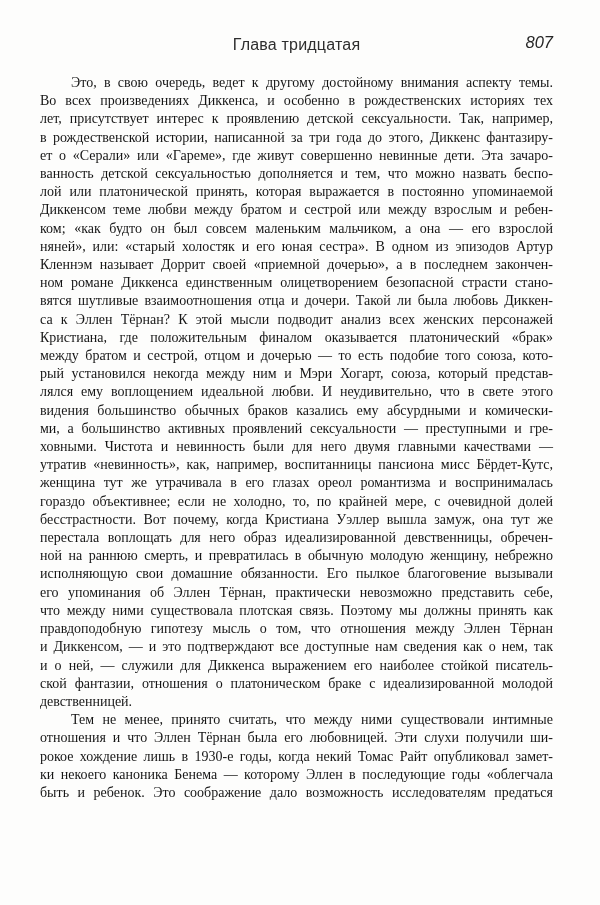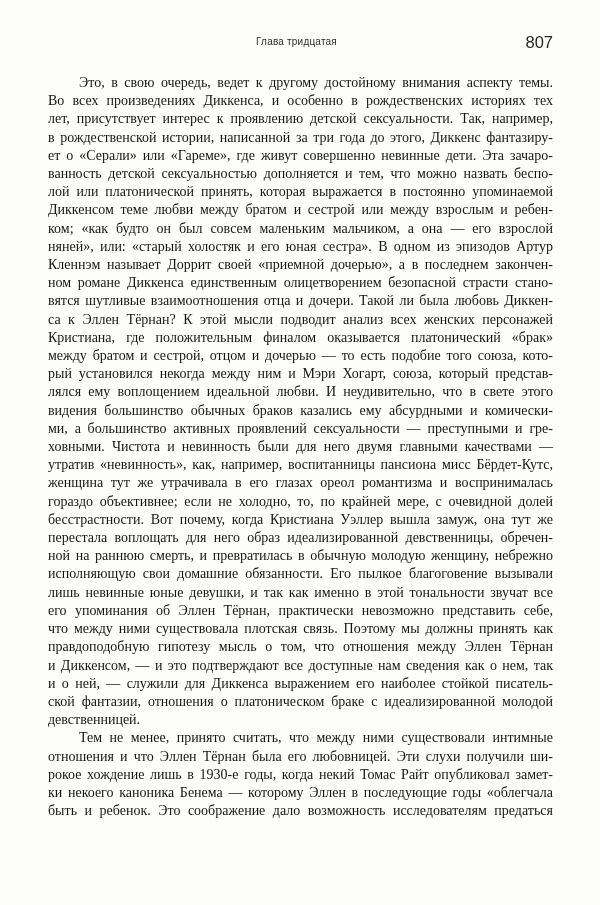--- a/index.html
+++ b/index.html
@@ -24,45 +24,45 @@
     height: 20px;
     font-family: "Liberation Sans", sans-serif;
     color: #2e2e2e;
   }
   .chapter-title {
     position: absolute;
     left: 0;
     right: 0;
     top: 3px;
     text-align: center;
-    font-size: 10px;
+    font-size: 16px;
     letter-spacing: 0.2px;
   }
   .page-number {
     position: absolute;
     right: 0;
     top: 0;
     font-size: 16.5px;
     color: #262626;
+    font-style: italic;
   }
   .text-block {
     position: absolute;
     top: 74px;
     left: 40px;
     width: 513px;
     font-size: 14px;
     line-height: 18.2px;
     color: #161616;
   }
   .paragraph { margin: 0; padding: 0; }
   .line {
     text-align: justify;
     text-align-last: justify;
     white-space: normal;
-    margin-left: 8px;
   }
   .line.first { text-indent: 31px; }
   .line.plast { text-align-last: left; }
 </style>
 </head>
 <body>
 
 <div class="page">
   <header class="running-head">
     <span class="chapter-title">Глава тридцатая</span>
@@ -91,21 +91,20 @@
         <div class="line">видения большинство обычных браков казались ему абсурдными и комически-</div>
         <div class="line">ми, а большинство активных проявлений сексуальности — преступными и гре-</div>
         <div class="line">ховными. Чистота и невинность были для него двумя главными качествами —</div>
         <div class="line">утратив «невинность», как, например, воспитанницы пансиона мисс Бёрдет-Кутс,</div>
         <div class="line">женщина тут же утрачивала в его глазах ореол романтизма и воспринималась</div>
         <div class="line">гораздо объективнее; если не холодно, то, по крайней мере, с очевидной долей</div>
         <div class="line">бесстрастности. Вот почему, когда Кристиана Уэллер вышла замуж, она тут же</div>
         <div class="line">перестала воплощать для него образ идеализированной девственницы, обречен-</div>
         <div class="line">ной на раннюю смерть, и превратилась в обычную молодую женщину, небрежно</div>
         <div class="line">исполняющую свои домашние обязанности. Его пылкое благоговение вызывали</div>
-        <div class="line">лишь невинные юные девушки, и так как именно в этой тональности звучат все</div>
         <div class="line">его упоминания об Эллен Тёрнан, практически невозможно представить себе,</div>
         <div class="line">что между ними существовала плотская связь. Поэтому мы должны принять как</div>
         <div class="line">правдоподобную гипотезу мысль о том, что отношения между Эллен Тёрнан</div>
         <div class="line">и Диккенсом, — и это подтверждают все доступные нам сведения как о нем, так</div>
         <div class="line">и о ней, — служили для Диккенса выражением его наиболее стойкой писатель-</div>
         <div class="line">ской фантазии, отношения о платоническом браке с идеализированной молодой</div>
         <div class="line plast">девственницей.</div>
       </div>
       <div class="paragraph">
         <div class="line first">Тем не менее, принято считать, что между ними существовали интимные</div>

